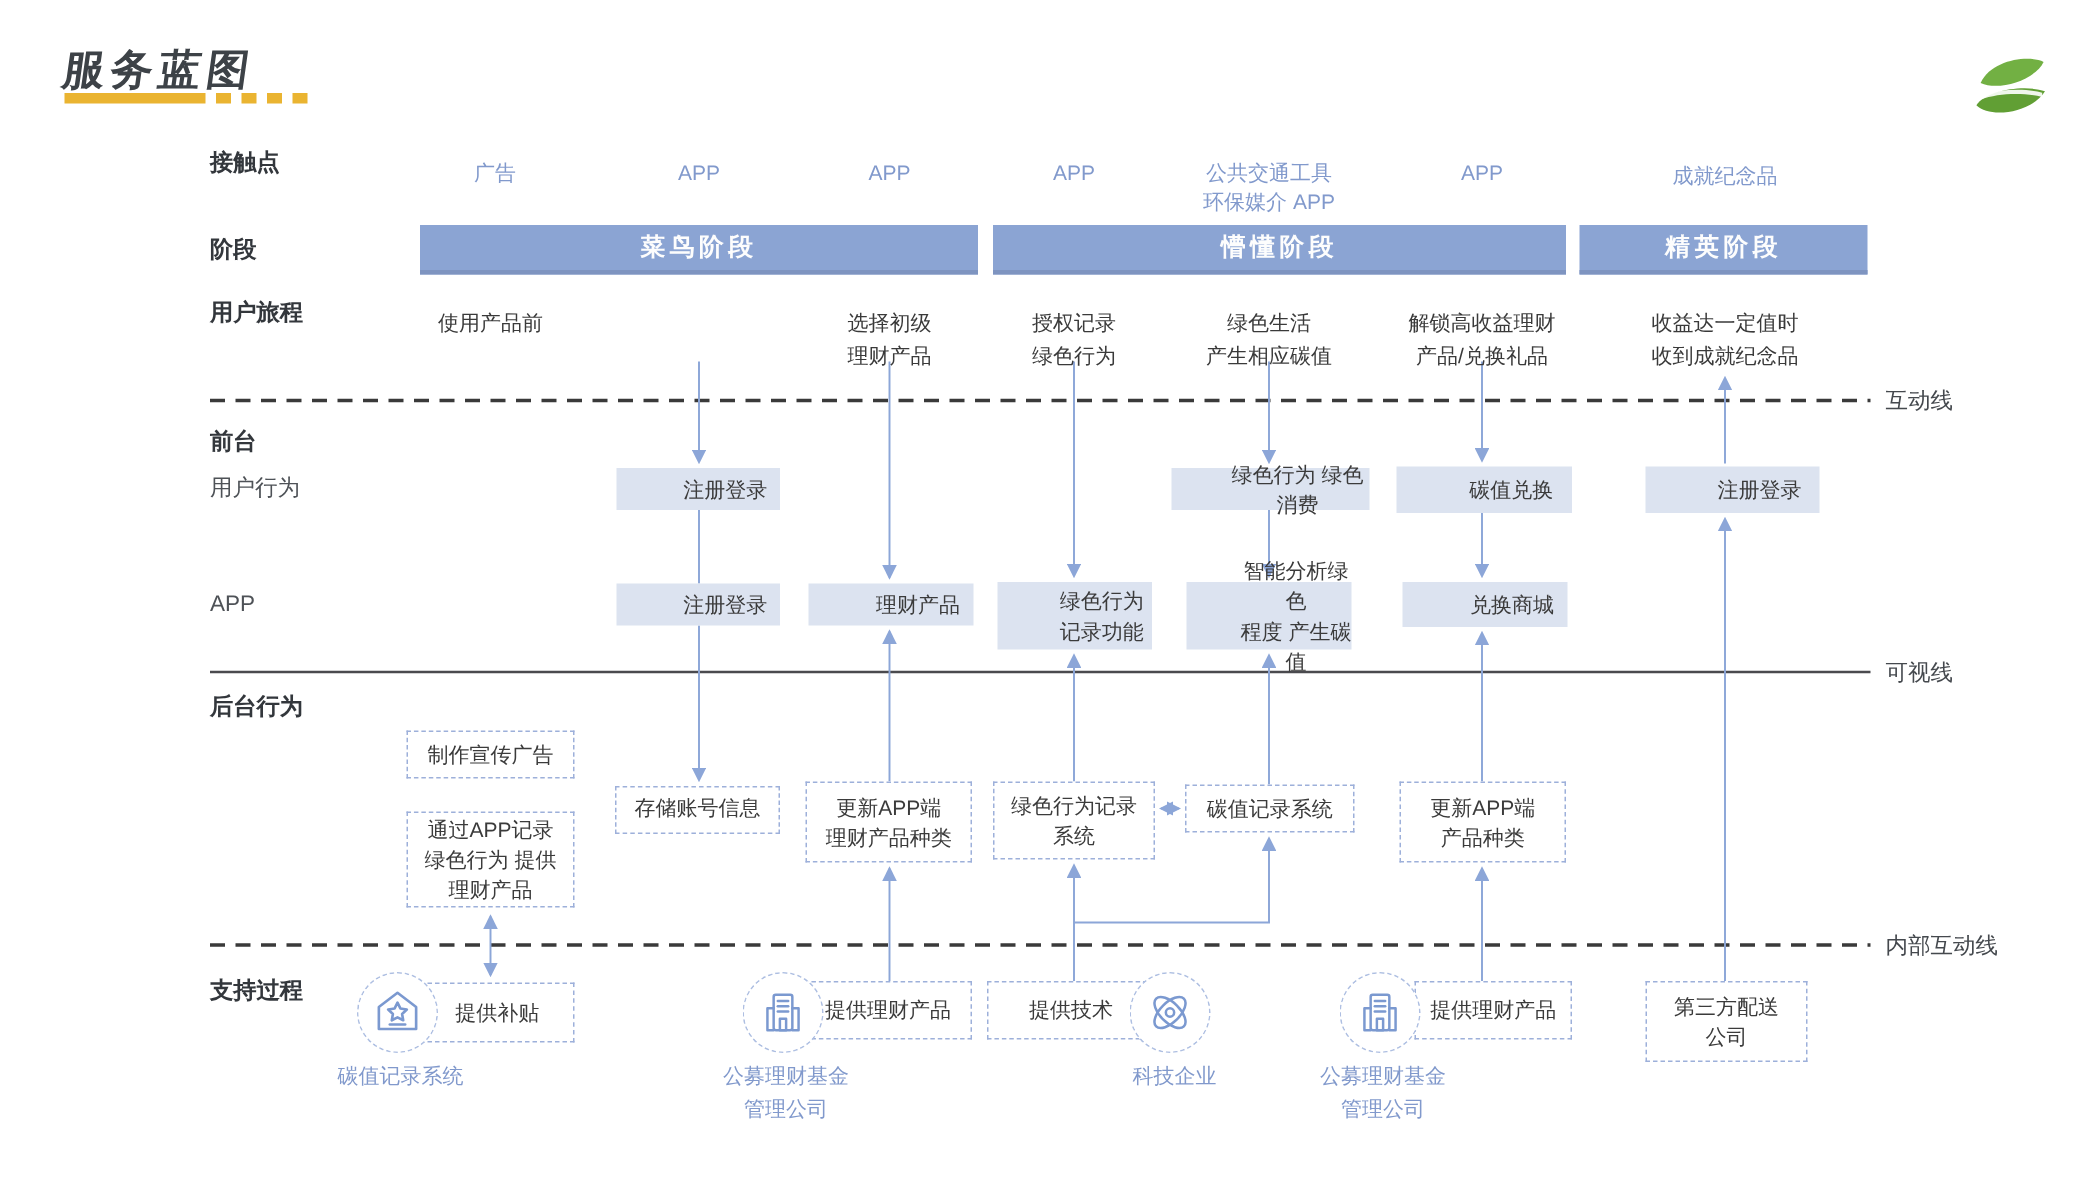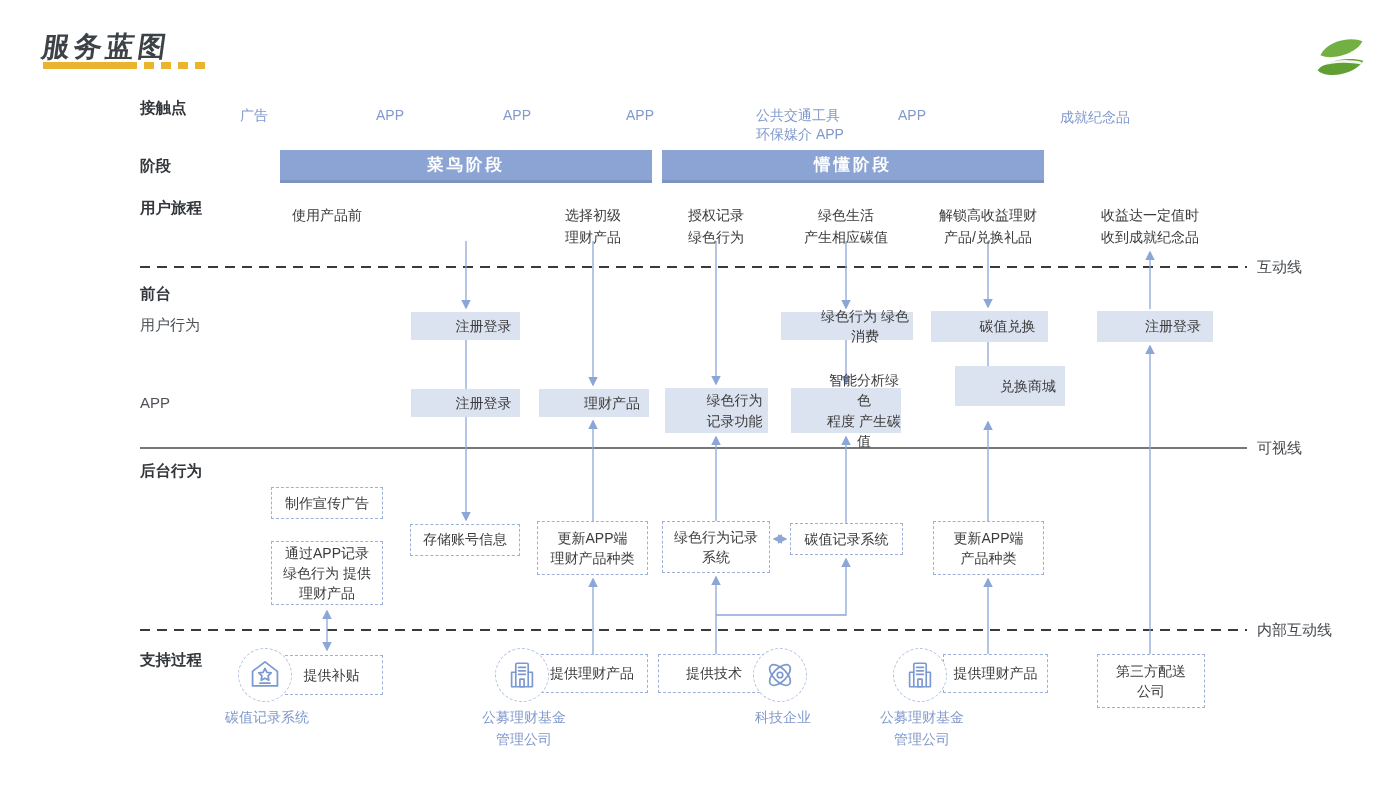--- a/index.html
+++ b/index.html
@@ -8,21 +8,21 @@
   
   .title{position:absolute;left:42px;top:28px;font-size:28px;font-weight:900;color:#3d4247;
          transform:skewX(-8deg);letter-spacing:4px;}
   .title-rule{position:absolute;left:43px;top:62px;display:flex;gap:7px;align-items:center;}
   .title-rule .bar{width:94px;height:7px;background:#eab431;}
   .title-rule .dash{width:10px;height:7px;background:#eab431;}
   
   .row-label{position:absolute;left:140px;font-size:15.5px;font-weight:700;color:#33373c;white-space:nowrap;z-index:3;}
   .row-label.light{font-weight:400;color:#4e5257;font-size:15px;}
   
-  .tp{position:absolute;width:180px;text-align:left;font-size:14px;color:#8199cc;
+  .tp{position:absolute;width:180px;text-align:center;font-size:14px;color:#8199cc;
       white-space:pre-line;line-height:1.35;z-index:3;}
   .jr{position:absolute;width:190px;text-align:center;font-size:14px;color:#3a3a3a;
       white-space:pre-line;line-height:1.55;z-index:3;}
   
   .stage{position:absolute;top:150px;height:33px;background:#8ba4d3;border-bottom:3px solid #7e94c0;
          display:flex;align-items:center;justify-content:center;color:#fdfdfd;font-size:16.5px;
          font-weight:700;letter-spacing:3px;z-index:3;box-sizing:border-box;}
   
   .box{position:absolute;background:#dce3f0;color:#3b3b3b;font-size:14px;display:flex;align-items:center;
        justify-content:center;text-align:center;white-space:pre-line;line-height:1.45;z-index:3;box-sizing:border-box;padding-left:36px;}
@@ -114,20 +114,21 @@
   <div class="tp" style="left:376px;top:106px;">APP</div>
   <div class="tp" style="left:503px;top:106px;">APP</div>
   <div class="tp" style="left:626px;top:106px;">APP</div>
   <div class="tp" style="left:756px;top:106px;">公共交通工具
 环保媒介 APP</div>
   <div class="tp" style="left:898px;top:106px;">APP</div>
   <div class="tp" style="left:1060px;top:108px;">成就纪念品</div>
 
   <div class="stage" style="left:280px;width:372px;">菜鸟阶段</div>
   <div class="stage" style="left:662px;width:382px;">懵懂阶段</div>
+  <div class="stage" style="left:1053px;width:192px;">精英阶段</div>
 
   <div class="jr" style="left:232px;top:205px;">使用产品前</div>
   <div class="jr" style="left:498px;top:205px;">选择初级
 理财产品</div>
   <div class="jr" style="left:621px;top:205px;">授权记录
 绿色行为</div>
   <div class="jr" style="left:751px;top:205px;">绿色生活
 产生相应碳值</div>
   <div class="jr" style="left:893px;top:205px;">解锁高收益理财
 产品/兑换礼品</div>
@@ -142,21 +143,21 @@
   <div class="box" style="left:781px;top:312px;width:132px;height:28px;">绿色行为 绿色消费</div>
   <div class="box" style="left:931px;top:311px;width:117px;height:31px;">碳值兑换</div>
   <div class="box" style="left:1097px;top:311px;width:116px;height:31px;">注册登录</div>
 
   <div class="box" style="left:411px;top:389px;width:109px;height:28px;">注册登录</div>
   <div class="box" style="left:539px;top:389px;width:110px;height:28px;">理财产品</div>
   <div class="box" style="left:665px;top:388px;width:103px;height:45px;">绿色行为
 记录功能</div>
   <div class="box" style="left:791px;top:388px;width:110px;height:45px;">智能分析绿色
 程度 产生碳值</div>
-  <div class="box" style="left:935px;top:366px;width:110px;height:40px;margin-left:20px;">兑换商城</div>
+  <div class="box" style="left:935px;top:388px;width:110px;height:30px;">兑换商城</div>
 
   <div class="dashed-box" style="left:271px;top:487px;width:112px;height:32px;">制作宣传广告</div>
   <div class="dashed-box" style="left:271px;top:541px;width:112px;height:64px;">通过APP记录
 绿色行为 提供
 理财产品</div>
   <div class="dashed-box" style="left:410px;top:524px;width:110px;height:32px;font-family:Liberation Serif, serif;">存储账号信息</div>
   <div class="dashed-box" style="left:537px;top:521px;width:111px;height:54px;">更新APP端
 理财产品种类</div>
   <div class="dashed-box" style="left:662px;top:521px;width:108px;height:52px;">绿色行为记录
 系统</div>

